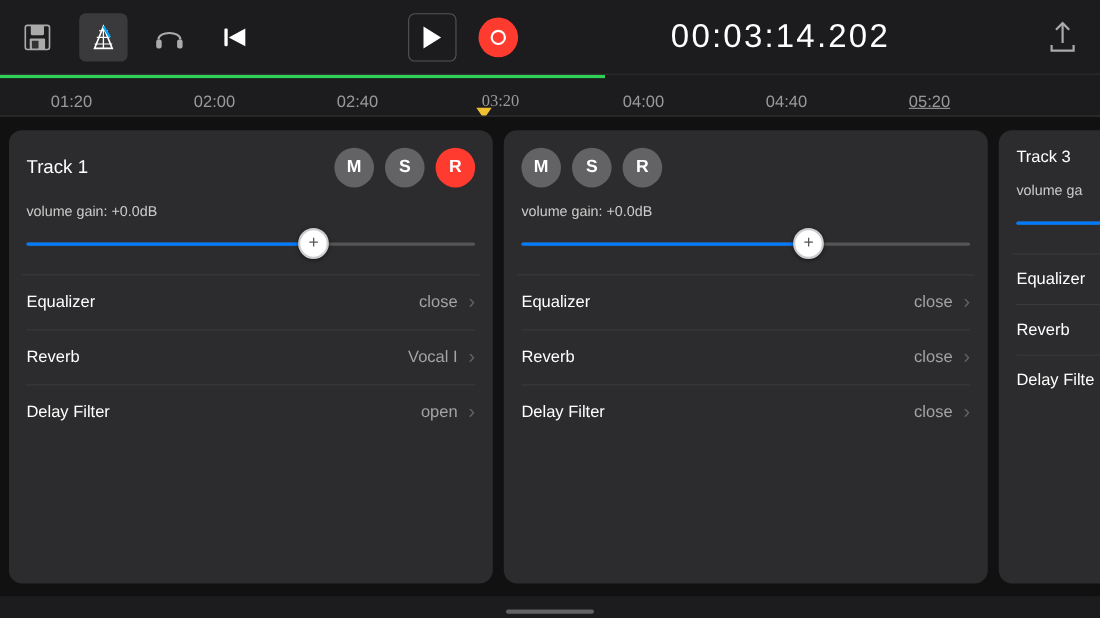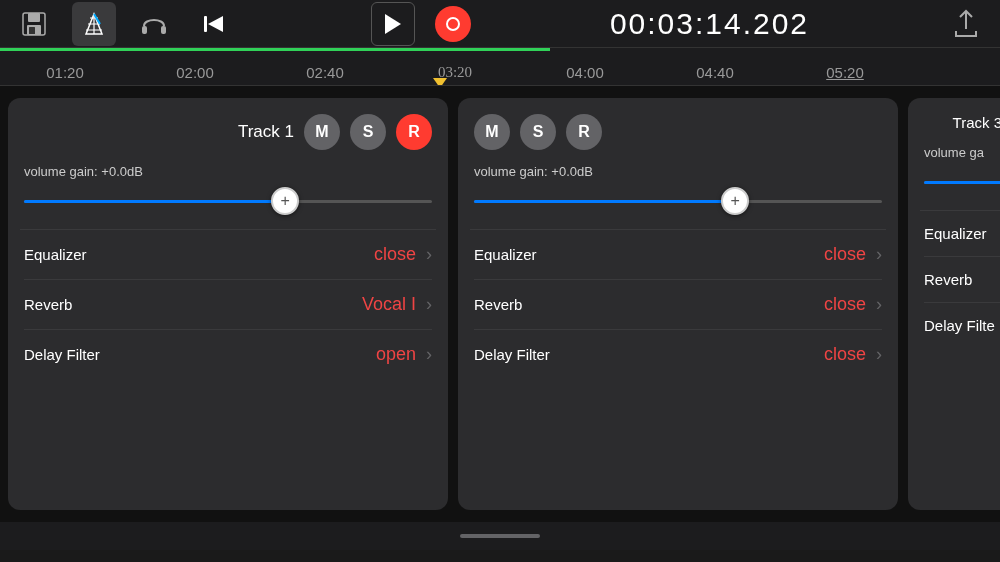--- a/index.html
+++ b/index.html
@@ -10,21 +10,21 @@
       font-family: -apple-system, 'Helvetica Neue', Arial, sans-serif;
       overflow: hidden;
       color: #fff;
     }
 
     
     .toolbar {
       display: flex;
       align-items: center;
       background: #1c1c1e;
-      height: 48px;
+      height: 68px;
       padding: 0 12px;
       gap: 16px;
       border-bottom: 1px solid #333;
     }
     .toolbar-btn {
       width: 44px;
       height: 44px;
       display: flex;
       align-items: center;
       justify-content: center;
@@ -109,21 +109,20 @@
     .track-card.partial {
       min-width: 110px;
       overflow: hidden;
     }
 
     .track-header {
       display: flex;
       align-items: center;
       gap: 10px;
       margin-bottom: 14px;
-      text-align: right;
     }
     .track-name {
       font-size: 17px;
       font-weight: 500;
       color: #fff;
       flex: 1;
     }
 
     .track-btn {
       width: 36px;
@@ -207,22 +206,22 @@
     }
     .effect-row:last-child {
       border-bottom: none;
     }
     .effect-name {
       flex: 1;
       font-size: 15px;
       color: #fff;
     }
     .effect-status {
-      font-size: 18px;
-      color: #ef4444;
+      font-size: 15px;
+      color: #a3a3a3;
       margin-right: 10px;
     }
     .chevron {
       font-size: 18px;
       color: #636366;
     }
 
     
     .bottom-bar {
       height: 28px;

